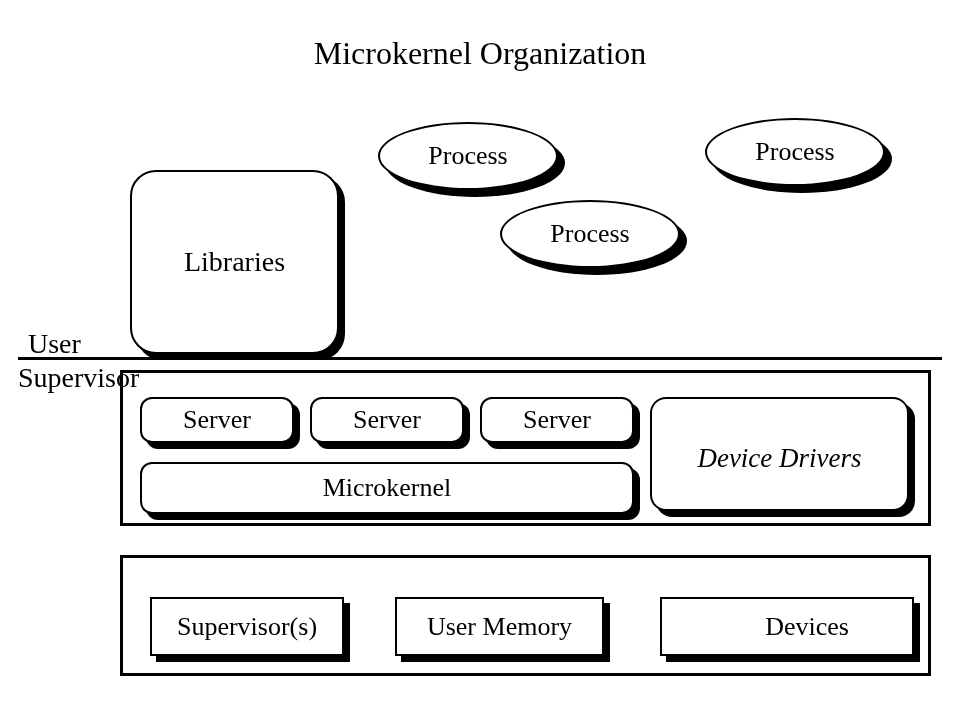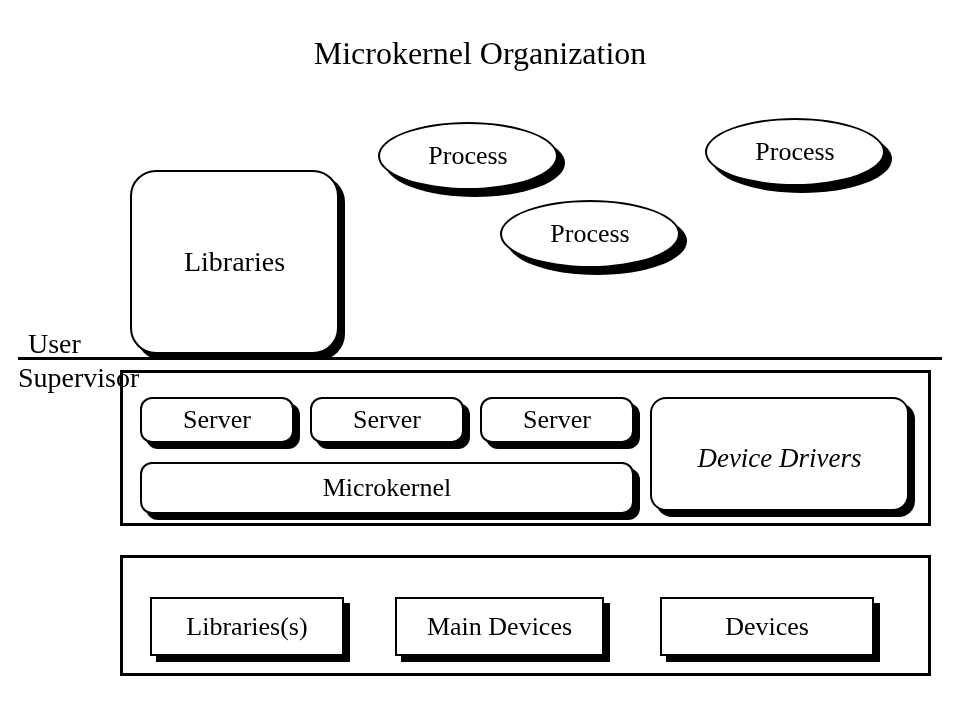--- a/index.html
+++ b/index.html
@@ -80,21 +80,21 @@
   .server3 { left: 480px; top: 385px; width: 150px; height: 42px; border-radius: 12px; }
   .drivers { left: 650px; top: 385px; width: 255px; height: 110px; border-radius: 16px; font-size: 27px;
              align-items: center; justify-content: center; display:flex;font-style:italic;}
   .drivers span{position:relative; top:4px;}
   .microkernel { left: 140px; top: 450px; width: 490px; height: 48px; border-radius: 12px; }
 
   
   .hw-rect { left: 120px; top: 555px; width: 805px; height: 115px; }
   .proc   { left: 150px; top: 585px; width: 190px; height: 55px; }
   .mem    { left: 395px; top: 585px; width: 205px; height: 55px; }
-  .dev    { left: 660px; top: 585px; width: 210px; height: 55px; }
+  .dev    { left: 660px; top: 585px; width: 210px; height: 55px; padding-left: 40px; }
 </style>
 </head>
 <body>
 
 <div class="title">Microkernel Organization</div>
 
 <div class="shadow-box libraries">Libraries</div>
 
 <div class="ellipse-wrap p1">
   <div class="ellipse-shadow"></div>
@@ -116,15 +116,15 @@
 <div class="outer-rect sup-rect"></div>
 <div class="shadow-box server1">Server</div>
 <div class="shadow-box server2">Server</div>
 <div class="shadow-box server3">Server</div>
 <div class="shadow-box drivers">
     <span>Device Drivers</span>
   </div>
 <div class="shadow-box microkernel">Microkernel</div>
 
 <div class="outer-rect hw-rect"></div>
-<div class="shadow-box sharp proc">Libraries(s)</div>
-<div class="shadow-box sharp mem">Main Devices</div>
+<div class="shadow-box sharp proc">Supervisor(s)</div>
+<div class="shadow-box sharp mem">User Memory</div>
 <div class="shadow-box sharp dev">Devices</div>
 
 </body></html>

